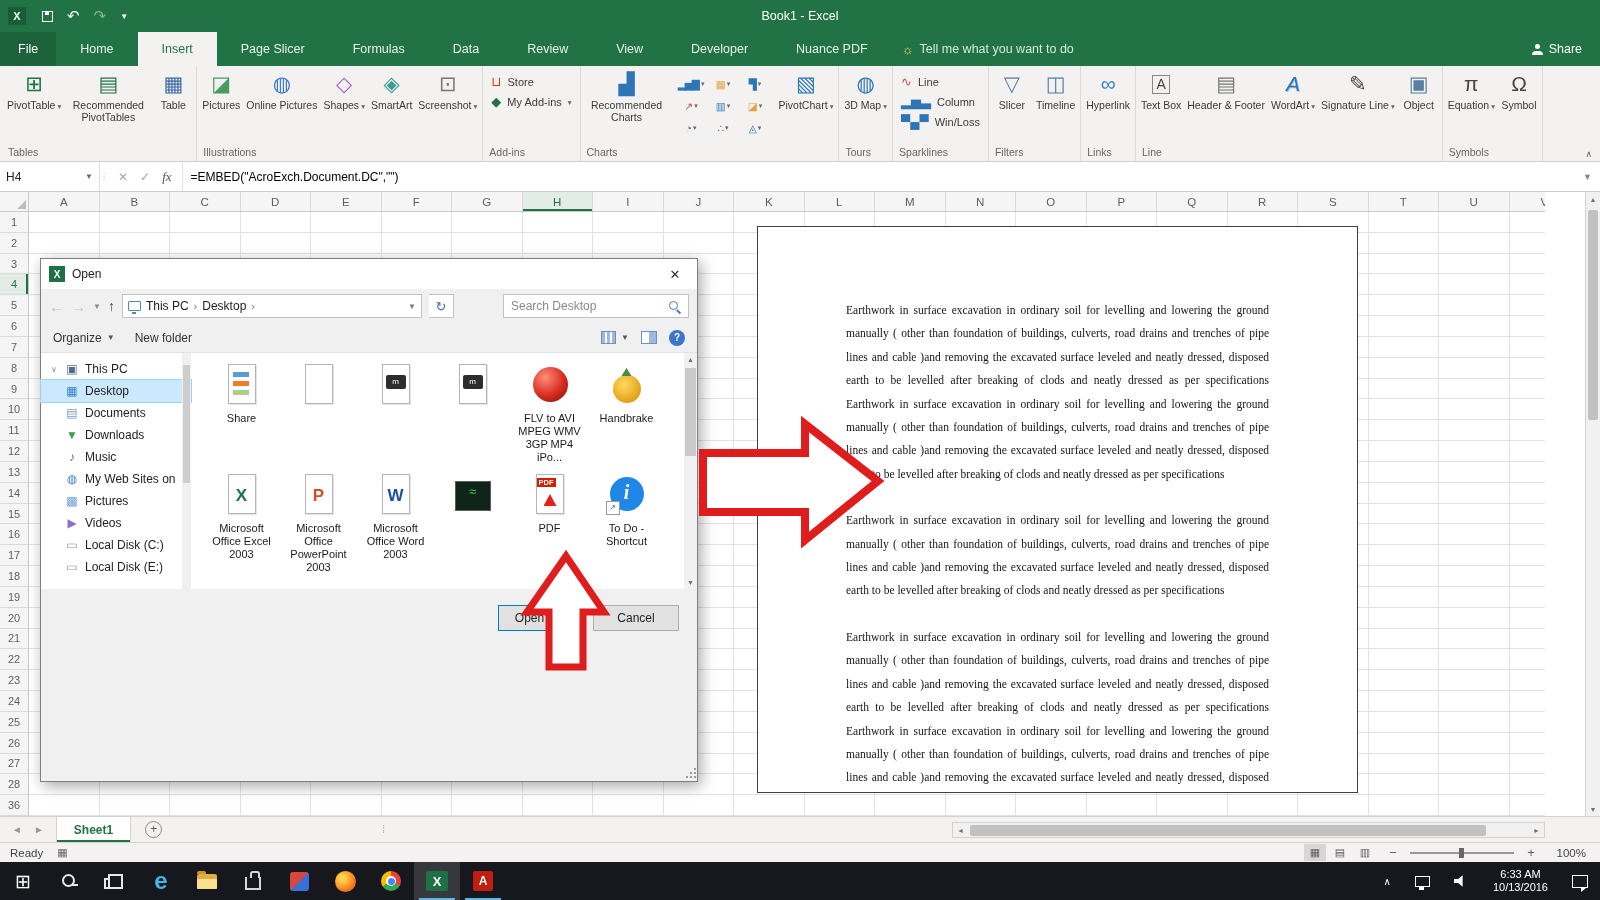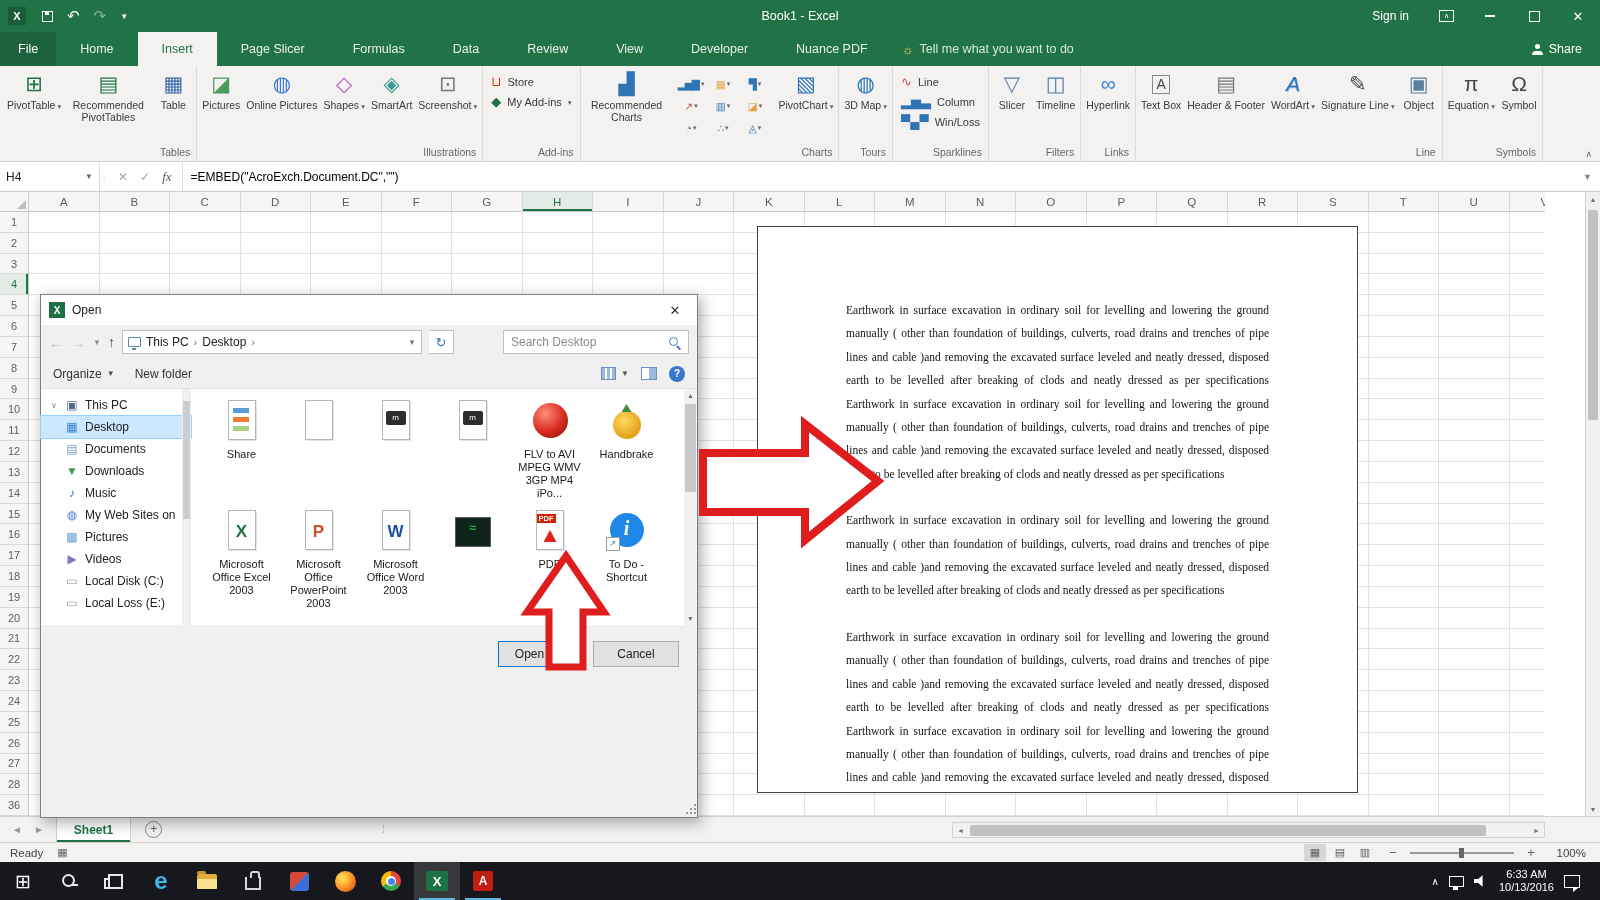--- a/index.html
+++ b/index.html
@@ -43,21 +43,21 @@
   .share-btn { margin-left:auto; display:flex; align-items:center; gap:6px; padding:0 18px; color:#fff; }
   .person-icon { width:11px; height:11px; position:relative; }
   .person-icon::before { content:""; position:absolute; left:3px; top:0; width:5px; height:5px; border-radius:50%; background:#fff; }
   .person-icon::after { content:""; position:absolute; left:0; bottom:0; width:11px; height:4px; border-radius:4px 4px 0 0; background:#fff; }
 
   
   .ribbon { position:absolute; left:0; top:66px; width:1600px; height:96px; background:#f3f2f1; border-bottom:1px solid #d2d0ce; display:flex; align-items:stretch; padding-left:2px; }
   .rgroup { display:flex; flex-direction:column; border-right:1px solid #ddd9d6; padding:1px 2px 0; }
   .rgroup-btns { flex:1; display:flex; align-items:flex-start; }
   .rgroup-btns.stack { flex-direction:column; justify-content:flex-start; gap:6px; padding:8px 6px 0; }
-  .rgroup-label { text-align:right; font-size:10.5px; color:#696765; padding:1px 4px 3px; white-space:nowrap; }
+  .rgroup-label { text-align:left; font-size:10.5px; color:#696765; padding:1px 4px 3px; white-space:nowrap; }
   .btn-large { min-width:42px; max-width:88px; padding:3px 3px 0; height:76px; display:flex; flex-direction:column; align-items:center; font-size:10.5px; color:#3b3a39; text-align:center; }
   .btn-large .ricon { font-size:21px; line-height:27px; height:29px; }
   .ricon.boxed { border:1px solid #8a8886; font-size:14px; line-height:17px; height:19px; padding:0 3px; margin-top:5px; margin-bottom:5px; }
   .ricon.fancy { font-style:italic; text-shadow:1px 1px 0 #9dc3e6; }
   .blabel { line-height:12px; }
   .barrow { font-size:7.5px; color:#696765; }
   .btn-medium { display:flex; align-items:center; gap:6px; font-size:11px; color:#3b3a39; white-space:nowrap; }
   .btn-medium .ricon { font-size:13px; line-height:14px; }
   .tinygrid { display:grid; grid-template-columns:repeat(3,31px); grid-auto-rows:21px; gap:1px; margin:6px 5px 0; }
   .tinybtn { display:flex; align-items:center; justify-content:center; gap:2px; }
@@ -93,21 +93,21 @@
   .vscroll .sarrow { position:absolute; left:0; width:14px; height:14px; display:flex; align-items:center; justify-content:center; font-size:7px; color:#707070; }
   .vscroll .up { top:0; } .vscroll .down { bottom:0; }
   .vscroll .thumb { position:absolute; left:2px; top:18px; width:10px; height:210px; background:#c1c1c1; border-radius:2px; }
 
   
   .docpage { position:absolute; left:757px; top:226px; width:601px; height:567px; background:#fff; border:1px solid #3f3f3f; overflow:hidden; z-index:3; }
   .doc-inner { padding:72px 88px 0 88px; font-family:"Liberation Serif",serif; font-size:11.5px; line-height:23.4px; text-align:justify; color:#141414; }
   .doc-inner p { margin:0 0 23px; }
 
   
-  .dialog { position:absolute; left:40px; top:258px; width:658px; height:524px; background:#f0f0f0; border:1px solid #7f7f7f; box-shadow:3px 4px 14px rgba(0,0,0,.35); z-index:5; font-size:12px; color:#222;margin-top:36px; }
+  .dialog { position:absolute; left:40px; top:258px; width:658px; height:524px; background:#f0f0f0; border:1px solid #7f7f7f; box-shadow:3px 4px 14px rgba(0,0,0,.35); z-index:5; font-size:12px; color:#222; }
   .dlg-title { height:30px; background:#fff; display:flex; align-items:center; padding-left:8px; }
   .dlg-appicon { width:16px; height:16px; background:#1e7145; color:#fff; font-size:10px; font-weight:bold; display:flex; align-items:center; justify-content:center; margin-right:7px; }
   .dlg-appicon::before { content:"X"; }
   .dlg-close { margin-left:auto; width:44px; height:30px; display:flex; align-items:center; justify-content:center; font-size:13px; color:#333; }
   .dlg-close::before { content:"✕"; }
   .dlg-nav { height:34px; display:flex; align-items:center; padding:0 8px; gap:7px; }
   .nav-back { color:#b9b9b9; font-size:15px; } .nav-back::before { content:"←"; }
   .nav-fwd { color:#c6c6c6; font-size:15px; } .nav-fwd::before { content:"→"; }
   .nav-hist { color:#8a8a8a; font-size:8px; } .nav-hist::before { content:"▼"; }
   .nav-up { color:#444; font-size:14px; } .nav-up::before { content:"↑"; }
@@ -236,21 +236,21 @@
   .tbi-explorer::after { content:""; position:absolute; left:0; bottom:0; width:100%; height:10px; background:#fadf8f; border-radius:1px; }
   .tbi-store { width:16px; height:13px; border:2px solid #d8d8d8; border-top:none; position:relative; margin-top:5px; }
   .tbi-store::before { content:""; position:absolute; top:-6px; left:3px; width:6px; height:5px; border:2px solid #d8d8d8; border-bottom:none; border-radius:3px 3px 0 0; }
   .tbi-pinned { width:19px; height:19px; border-radius:3px; background:linear-gradient(135deg,#d8483a 0 48%,#3a6fd8 52%); }
   .tbi-firefox { width:21px; height:21px; border-radius:50%; background:radial-gradient(circle at 35% 35%, #ffd54d 12%, #ff9a2e 45%, #e4560f 85%); }
   .tbi-chrome { width:20px; height:20px; border-radius:50%; background:conic-gradient(#ea4335 0 33%, #34a853 33% 66%, #fbbc05 66% 100%); position:relative; }
   .tbi-chrome::before { content:""; position:absolute; inset:5px; border-radius:50%; background:#fff; }
   .tbi-chrome::after { content:""; position:absolute; inset:6.5px; border-radius:50%; background:#4285f4; }
   .tbi-excel { width:22px; height:20px; background:#1e7145; color:#fff; font-weight:bold; font-size:13px; display:flex; align-items:center; justify-content:center; border-radius:2px; }
   .tbi-acrobat { width:20px; height:20px; background:#c11e12; color:#fff; font-weight:bold; font-size:12px; display:flex; align-items:center; justify-content:center; border-radius:2px; }
-  .tray { margin-left:auto; display:flex; align-items:center; gap:10px; padding-right:20px; color:#fff; }
+  .tray { margin-left:auto; display:flex; align-items:center; gap:24px; padding-right:12px; color:#fff; }
   .tray-chevron { font-size:10px; }
   .tray-chevron::before { content:"∧"; }
   .tray-network { width:15px; height:11px; border:1.5px solid #fff; position:relative; }
   .tray-network::after { content:""; position:absolute; left:3px; bottom:-4px; width:5px; height:2.5px; background:#fff; }
   .tray-volume { width:15px; height:13px; background:#fff; clip-path:polygon(0 35%, 28% 35%, 58% 5%, 58% 95%, 28% 65%, 0 65%); }
   .tray-time { text-align:center; font-size:11px; line-height:13px; }
   .tray-note { width:16px; height:13px; border:1.5px solid #fff; position:relative; }
   .tray-note::after { content:""; position:absolute; right:1px; bottom:-5px; width:0; height:0; border-style:solid; border-width:4px 5px 0 0; border-color:#fff transparent transparent transparent; }
 
   
@@ -263,27 +263,20 @@
 
   <div class="titlebar">
     <div class="xl-logo"></div>
     <div class="qat">
       <span class="qa-save"></span>
       <span class="qa-undo"></span>
       <span class="qa-redo"></span>
       <span class="qa-custom"></span>
     </div>
     <div class="tb-title">Book1 - Excel</div>
-    <div class="tb-right">
-      <span class="signin">Sign in</span>
-      <span class="rdo-icon"></span>
-      <span class="winbtn wb-min"></span>
-      <span class="winbtn wb-max"></span>
-      <span class="winbtn wb-close"></span>
-    </div>
   </div>
 
   <div class="tabrow">
     <div class="tabstrip">
         <div class="rtab filetab">File</div>
         <div class="rtab">Home</div>
         <div class="rtab active">Insert</div>
         <div class="rtab">Page Slicer</div>
         <div class="rtab">Formulas</div>
         <div class="rtab">Data</div>
@@ -664,21 +657,21 @@
             <div class="side-item" style="padding-left: 24px;">
               <span class="sicon" style="color: rgb(138, 111, 201);">▶</span>
               <span class="slabel">Videos</span>
             </div>
             <div class="side-item" style="padding-left: 24px;">
               <span class="sicon" style="color: rgb(141, 146, 152);">▭</span>
               <span class="slabel">Local Disk (C:)</span>
             </div>
             <div class="side-item" style="padding-left: 24px;">
               <span class="sicon" style="color: rgb(141, 146, 152);">▭</span>
-              <span class="slabel">Local Loss (E:)</span>
+              <span class="slabel">Local Disk (E:)</span>
             </div>
           </div>
         <div class="side-scroll">
             <div class="thumb"></div>
           </div>
       </div>
       <div class="dlg-files">
           <div class="file-item">
             <div class="ficon fk-share">
               <i class="fpage"></i>

